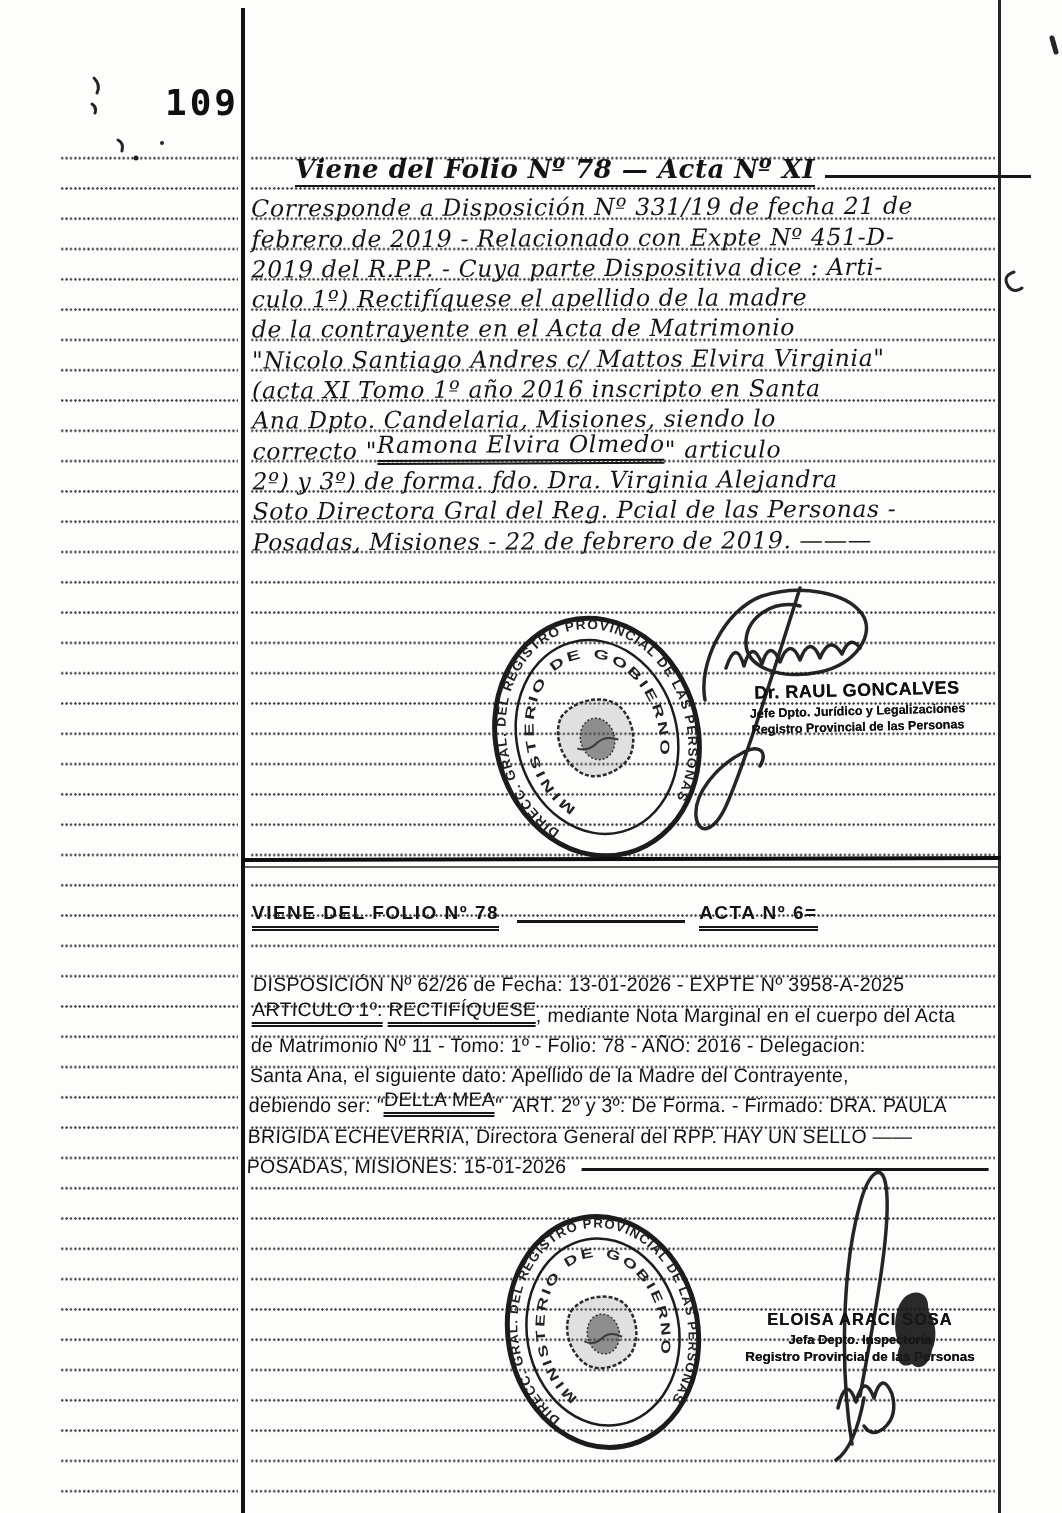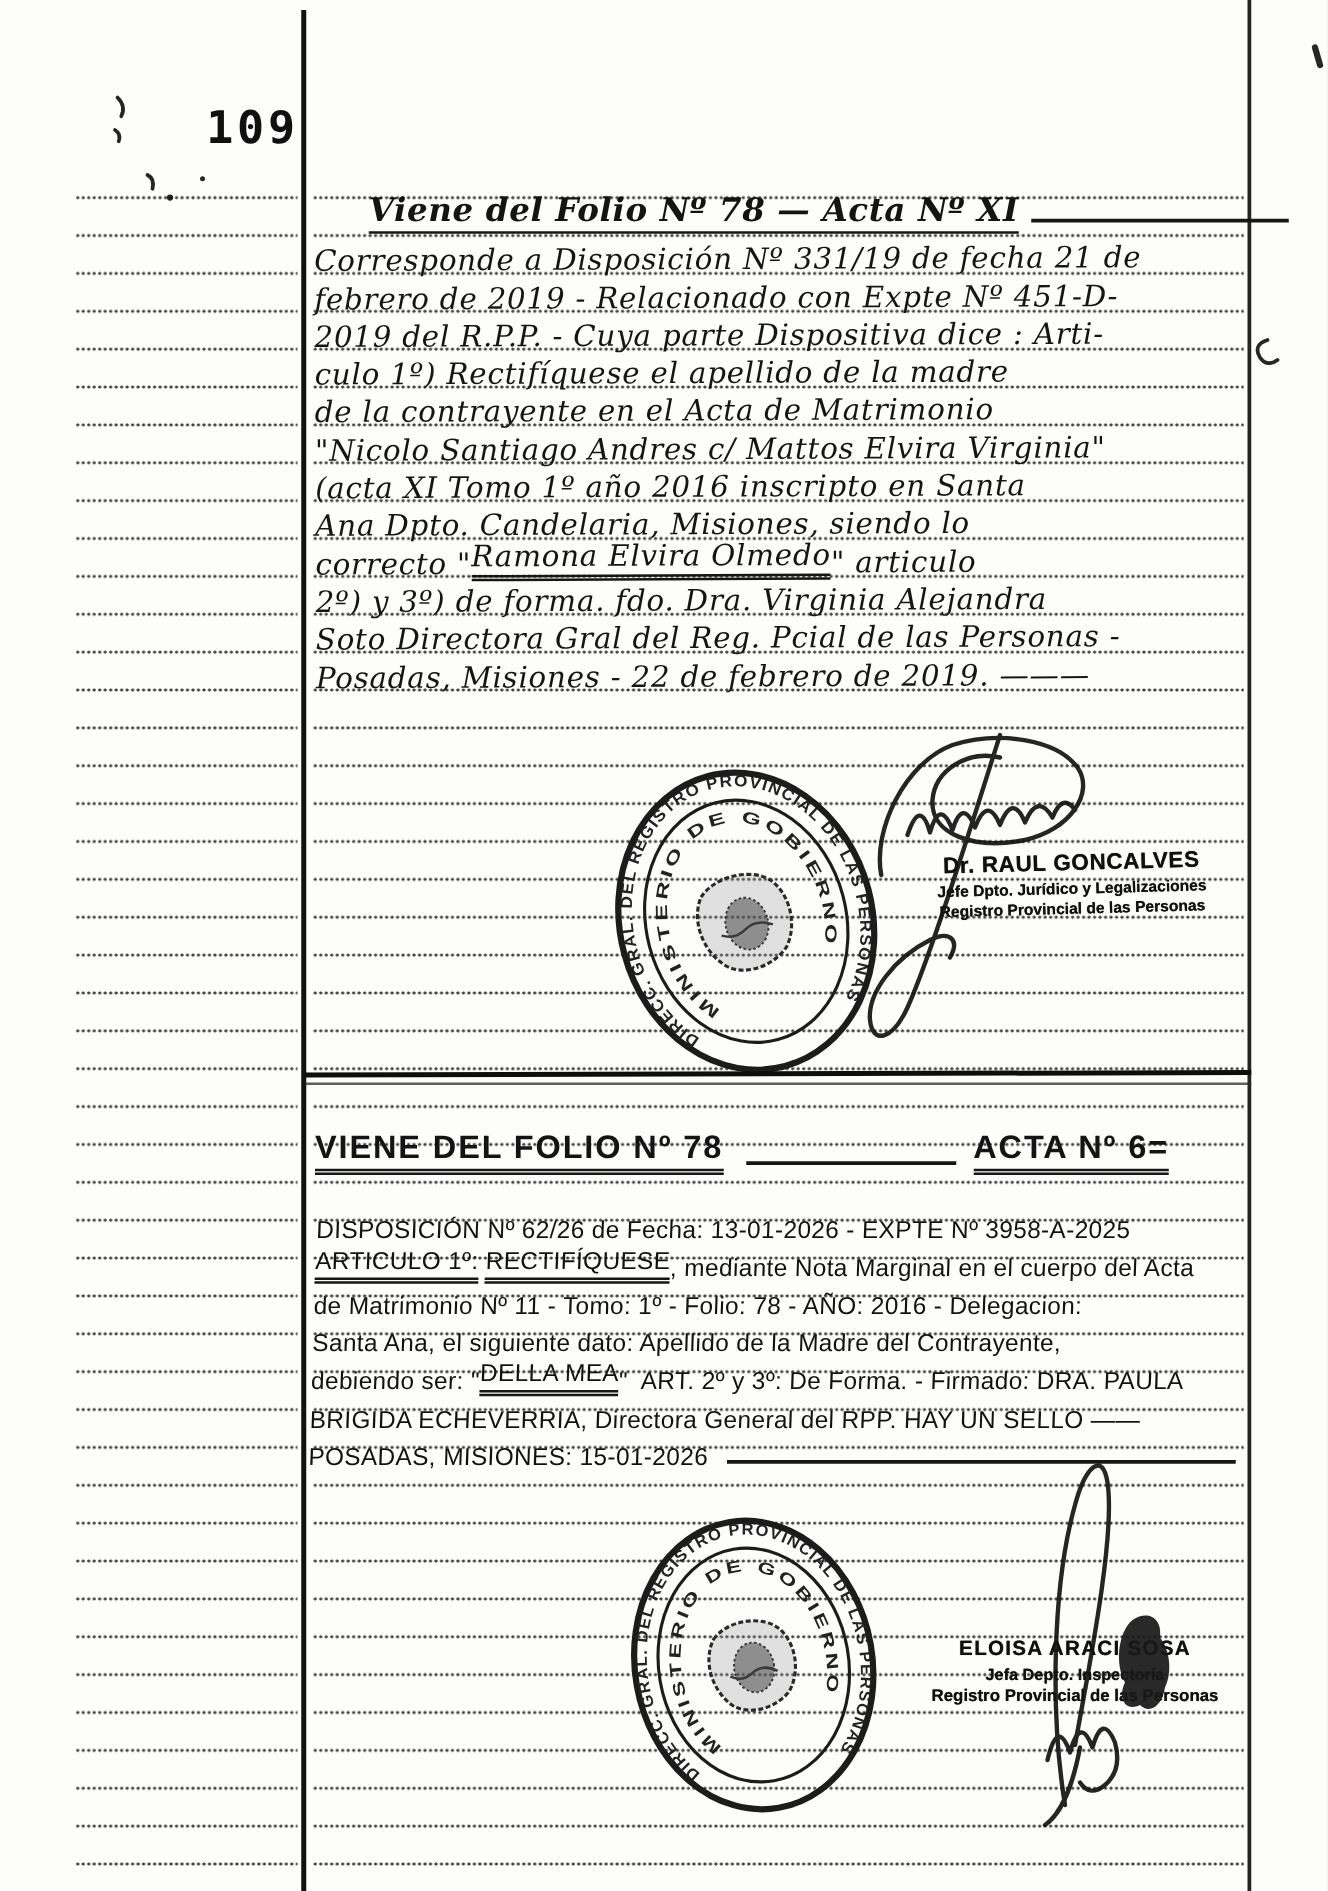--- a/index.html
+++ b/index.html
@@ -34,21 +34,21 @@
               font-family:"DejaVu Serif",serif;font-style:italic;font-size:26px;font-weight:bold;
               letter-spacing:.5px;color:#141414;margin-left:43px;}
   .s1-heading .htext{border-bottom:2.5px solid #161616;padding-bottom:1px;}
   .s1-heading .rule-fill{margin-bottom:9px;}
 
   .hw1{position:absolute;left:252px;top:191px;width:742px;
        font-family:"DejaVu Serif",serif;font-style:italic;font-size:23.5px;
        letter-spacing:.6px;color:#151515;transform:rotate(-.25deg);}
 
   .s2-heading{position:absolute;left:252px;top:902px;width:742px;display:flex;align-items:flex-end;
-              font-weight:bold;font-size:26px;letter-spacing:1.5px;color:#141414;}
+              font-weight:bold;font-size:19px;letter-spacing:1.5px;color:#141414;}
   .s2-heading .htext{border-bottom:5px double #161616;padding-bottom:2px;}
   .mid-rule{width:168px;border-bottom:3.5px solid #161616;margin:0 14px 8px 18px;}
   .spacer{flex:1;}
 
   .hw2{position:absolute;left:250px;top:966px;width:748px;
        font-size:19.5px;letter-spacing:.3px;color:#121212;transform:skewX(-2deg);}
 
   
   .officer{position:absolute;text-align:center;color:#101010;text-shadow:0 0 .6px #222;}
   .officer1{left:700px;top:680px;width:315px;transform:rotate(-1.5deg);}

